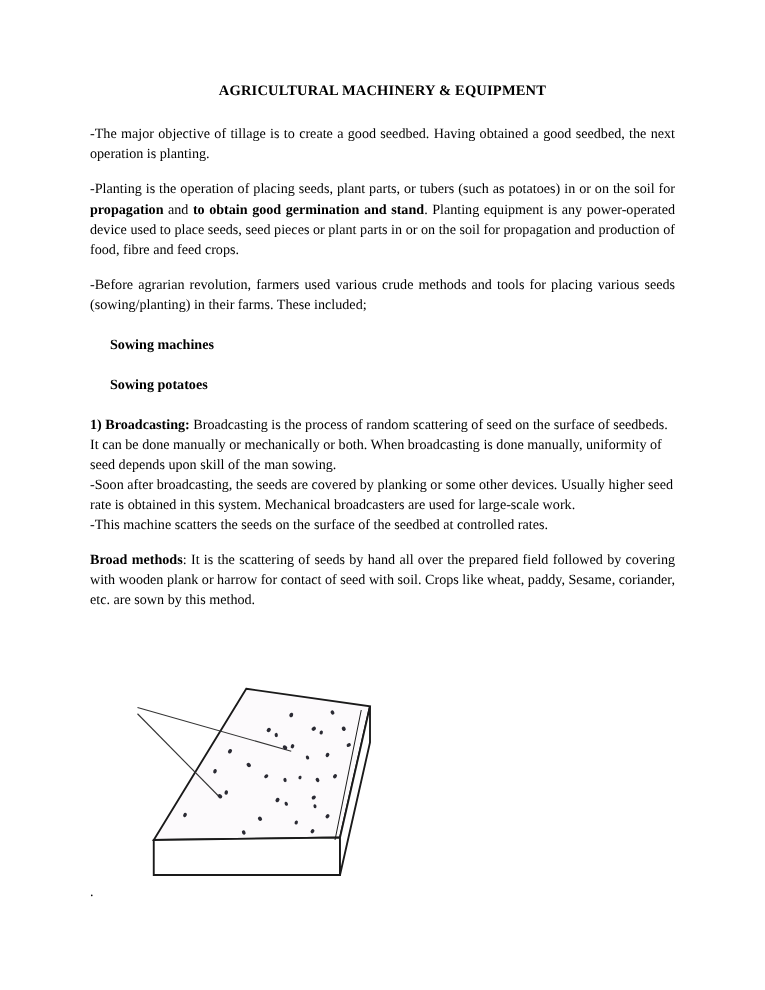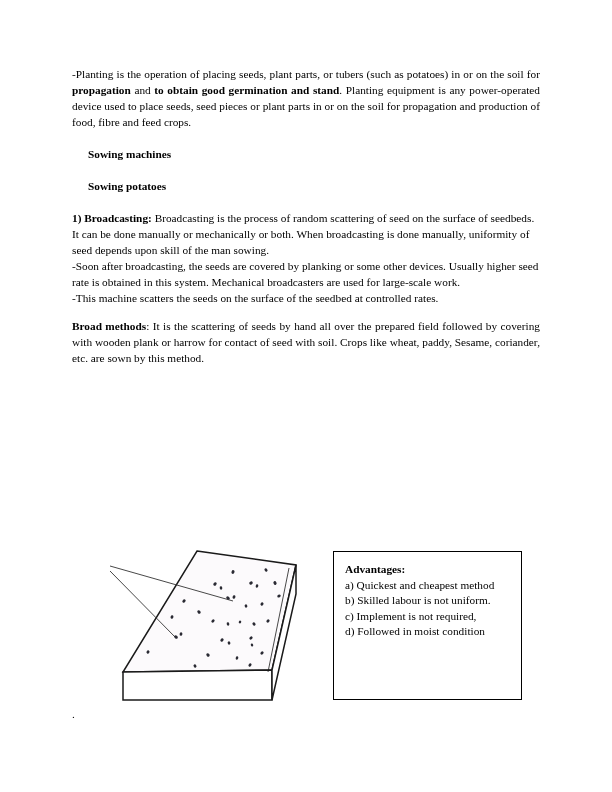--- a/index.html
+++ b/index.html
@@ -122,25 +122,28 @@
     letter-spacing: -0.05px;
   }
 </style>
 </head>
 <body>
 
 <div class="page">
 
   <div class="content">
 
-
-
+    <div class="doc-title">AGRICULTURAL MACHINERY &amp; EQUIPMENT</div>
+
+
+    <p class="para">-The major objective of tillage is to create a good seedbed. Having obtained a good seedbed, the next operation is planting.</p>
 
     <p class="para"><span>-Planting is the operation of placing seeds, plant parts, or tubers (such as potatoes) in or on the soil for </span><span class="bold">propagation</span><span> and </span><span class="bold">to obtain good germination and stand</span><span>. Planting equipment is any power-operated device used to place seeds, seed pieces or plant parts in or on the soil for propagation and production of food, fibre and feed crops.</span></p>
 
+    <p class="para">-Before agrarian revolution, farmers used various crude methods and tools for placing various seeds (sowing/planting) in their farms. These included;</p>
 
     <p class="blockhead">Sowing machines</p>
 
     <p class="blockhead">Sowing potatoes</p>
 
     <p class="flush"><span class="bold">1) Broadcasting:</span><span> Broadcasting is the process of random scattering of seed on the surface of seedbeds. It can be done manually or mechanically or both. When broadcasting is done manually, uniformity of seed depends upon skill of the man sowing.</span></p>
 
     <p class="flush">-Soon after broadcasting, the seeds are covered by planking or some other devices. Usually higher seed rate is obtained in this system. Mechanical broadcasters are used for large-scale work.</p>
 
     <p class="flush">-This machine scatters the seeds on the surface of the seedbed at controlled rates.</p>
@@ -199,25 +202,16 @@
         <ellipse cx="208" cy="655" rx="1.5" ry="1.9" transform="rotate(-38 208 655)"></ellipse>
         <ellipse cx="237" cy="658" rx="1.3" ry="1.7" transform="rotate(16 237 658)"></ellipse>
         <ellipse cx="262" cy="653" rx="1.4" ry="1.8" transform="rotate(45 262 653)"></ellipse>
         <ellipse cx="195" cy="666" rx="1.4" ry="1.8" transform="rotate(-26 195 666)"></ellipse>
         <ellipse cx="250" cy="665" rx="1.4" ry="1.8" transform="rotate(36 250 665)"></ellipse>
       </g>
     </svg>
   </div>
 
 
-  <div class="adv-box">
-    <div class="adv-inner">
-      <div class="adv-title">Advantages:</div>
-      <div class="adv-item">a) Quickest and cheapest method</div>
-      <div class="adv-item">b) Skilled labour is not uniform.</div>
-      <div class="adv-item">c) Implement is not required,</div>
-      <div class="adv-item">d) Followed in moist condition</div>
-    </div>
-  </div>
 
   <div class="trailing-dot">.</div>
 
 </div>
 
 </body></html>

